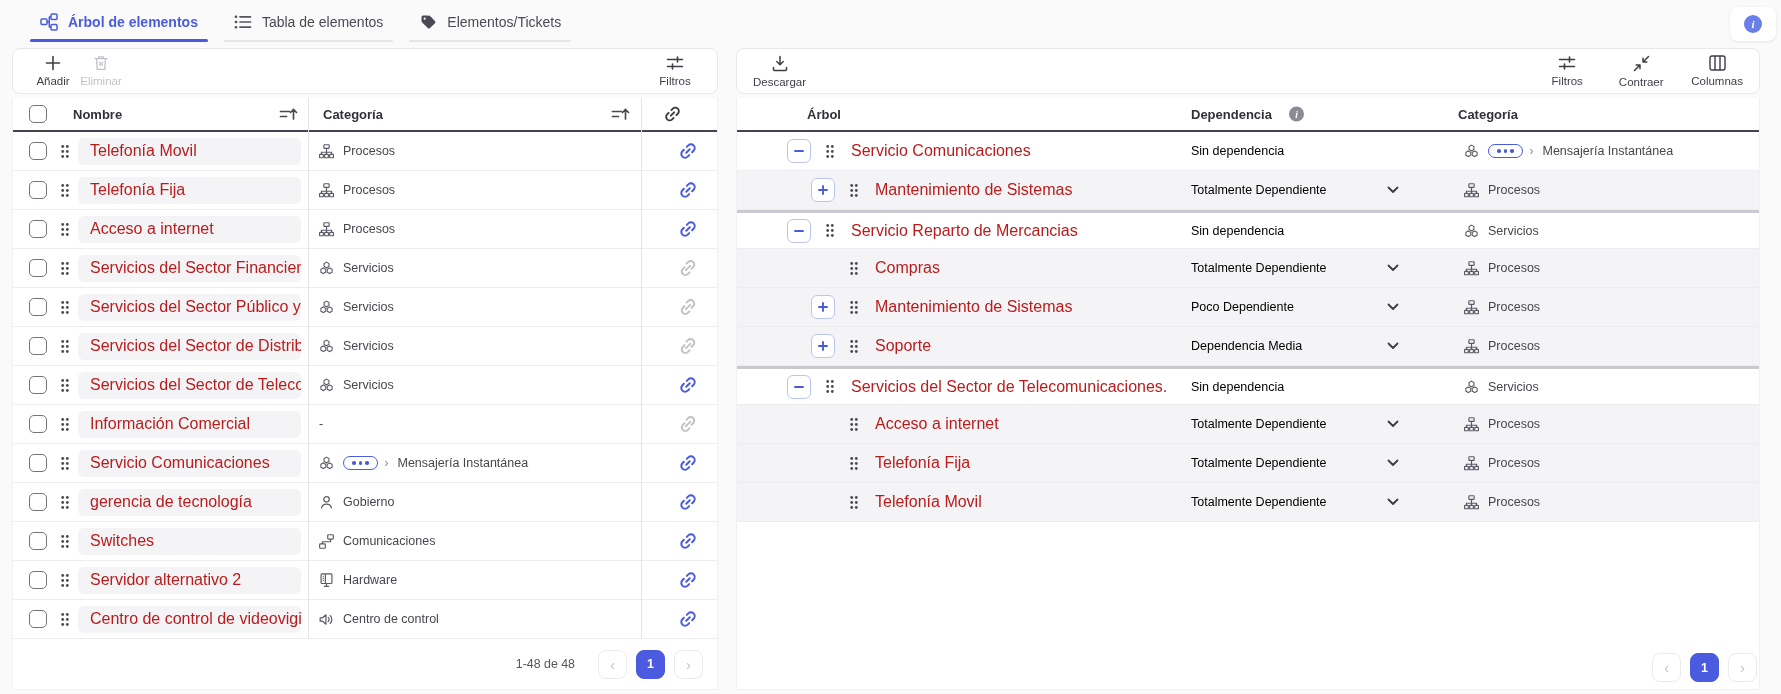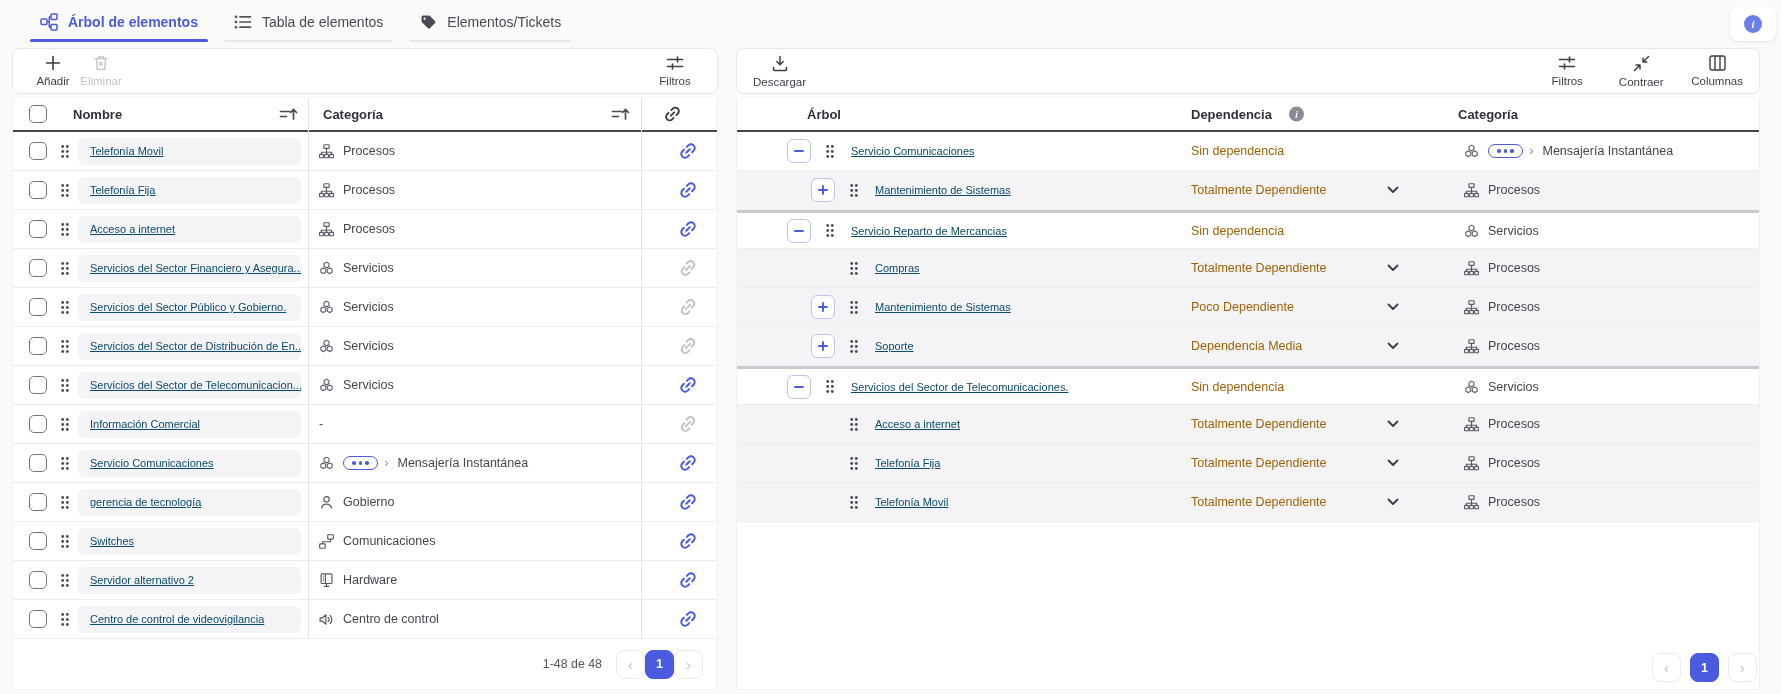--- a/index.html
+++ b/index.html
@@ -68,53 +68,53 @@
   
   .vline{position:absolute;top:0;bottom:50px;width:1px;background:#e3e3e8;z-index:2}
   .vline.v1{left:295px}.vline.v2{left:628px}
   .lrow{height:39px;display:flex;align-items:center;border-bottom:1px solid var(--border);position:relative}
   .cb{width:18px;height:18px;border:1.5px solid #75757f;border-radius:5px;background:#fff;flex:none;cursor:pointer}
   .lrow .cb{margin-left:16px}
   .drag{color:#4c4c58;cursor:grab;flex:none}
   .lrow .drag{margin-left:13px}
   .pill{margin-left:8px;width:223px;height:27px;background:var(--pillbg);border-radius:6px;
         display:flex;align-items:center;padding:0 10px 0 12px;overflow:hidden;white-space:nowrap;flex:none}
-  .namelink{font-size:11px;color:#0c4a6e;text-decoration:underline;cursor:pointer;white-space:nowrap}
+  .namelink{font-size:16px;color:#b91c1c;cursor:pointer;white-space:nowrap}
   .catcell{margin-left:18px;display:flex;align-items:center;gap:9px;min-width:0;color:#46464f}
   .cat-icon{color:#5a5a66;flex:none}
   .linkcell{margin-left:auto;width:58px;display:flex;justify-content:center;cursor:pointer;flex:none}
   .linkcell.linked{color:var(--accent)}
   .linkcell.unlinked{color:#c0c0c8}
 
   .ovwrap{display:none;align-items:center;gap:7px}
   .ovwrap.show{display:flex}
   .ovpill{display:inline-flex;align-items:center;gap:3px;border:1.3px solid var(--accent);border-radius:9px;
           padding:4px 8px;cursor:pointer}
   .ovpill i{width:3.5px;height:3.5px;border-radius:50%;background:var(--accent);display:block}
   .crumb-sep{color:#8a8a94;font-size:12px}
 
   .lpagination{position:absolute;left:0;right:0;bottom:0;height:50px;display:flex;align-items:center;
-               justify-content:flex-end;padding-right:14px;background:#fff;z-index:3}
+               justify-content:flex-end;gap:9px;padding-right:14px;background:#fff;z-index:3}
   .range{color:#55555f;font-size:12.4px;margin-right:14px}
   .pgbtn{width:29px;height:29px;border-radius:8px;border:1px solid #ebebee;background:#fff;color:#c3c3cb;
          display:flex;align-items:center;justify-content:center;font-size:15px;cursor:pointer;font-family:inherit}
   .pgbtn.active{background:var(--accent);border-color:var(--accent);color:#fff;font-size:12.5px;font-weight:bold}
 
   
   .rrow{height:39px;display:flex;align-items:center;border-bottom:1px solid var(--border);position:relative;background:#fff}
   .rrow.child{background:var(--childbg)}
   .rrow.gstart{border-top:3px solid var(--thick)}
   .toggle{width:24px;height:24px;border:1.2px solid #bcc5f1;border-radius:6px;background:#fff;color:var(--accent);
           display:flex;align-items:center;justify-content:center;cursor:pointer;flex:none}
   .toggle.ghost{visibility:hidden}
   .rrow.lvl0 .toggle{margin-left:50px}
   .rrow.lvl1 .toggle{margin-left:74px}
   .rrow .drag{margin-left:14px}
   .rrow .namelink{margin-left:16px}
-  .depcell{position:absolute;left:454px;display:flex;align-items:center;color:#a16207}
+  .depcell{position:absolute;left:454px;display:flex;align-items:center;color:#000000}
   .depchev{position:absolute;left:650px;color:#3c3c46;cursor:pointer;display:none}
   .rrow.editable .depchev{display:block}
   .rcatcell{position:absolute;left:727px;display:flex;align-items:center;gap:9px;color:#46464f}
   .rpagination{position:absolute;right:2px;bottom:7px;display:flex;gap:9px;z-index:3}
 </style>
 </head>
 <body>
 
 <header class="tabbar">
   <div class="tab active">

